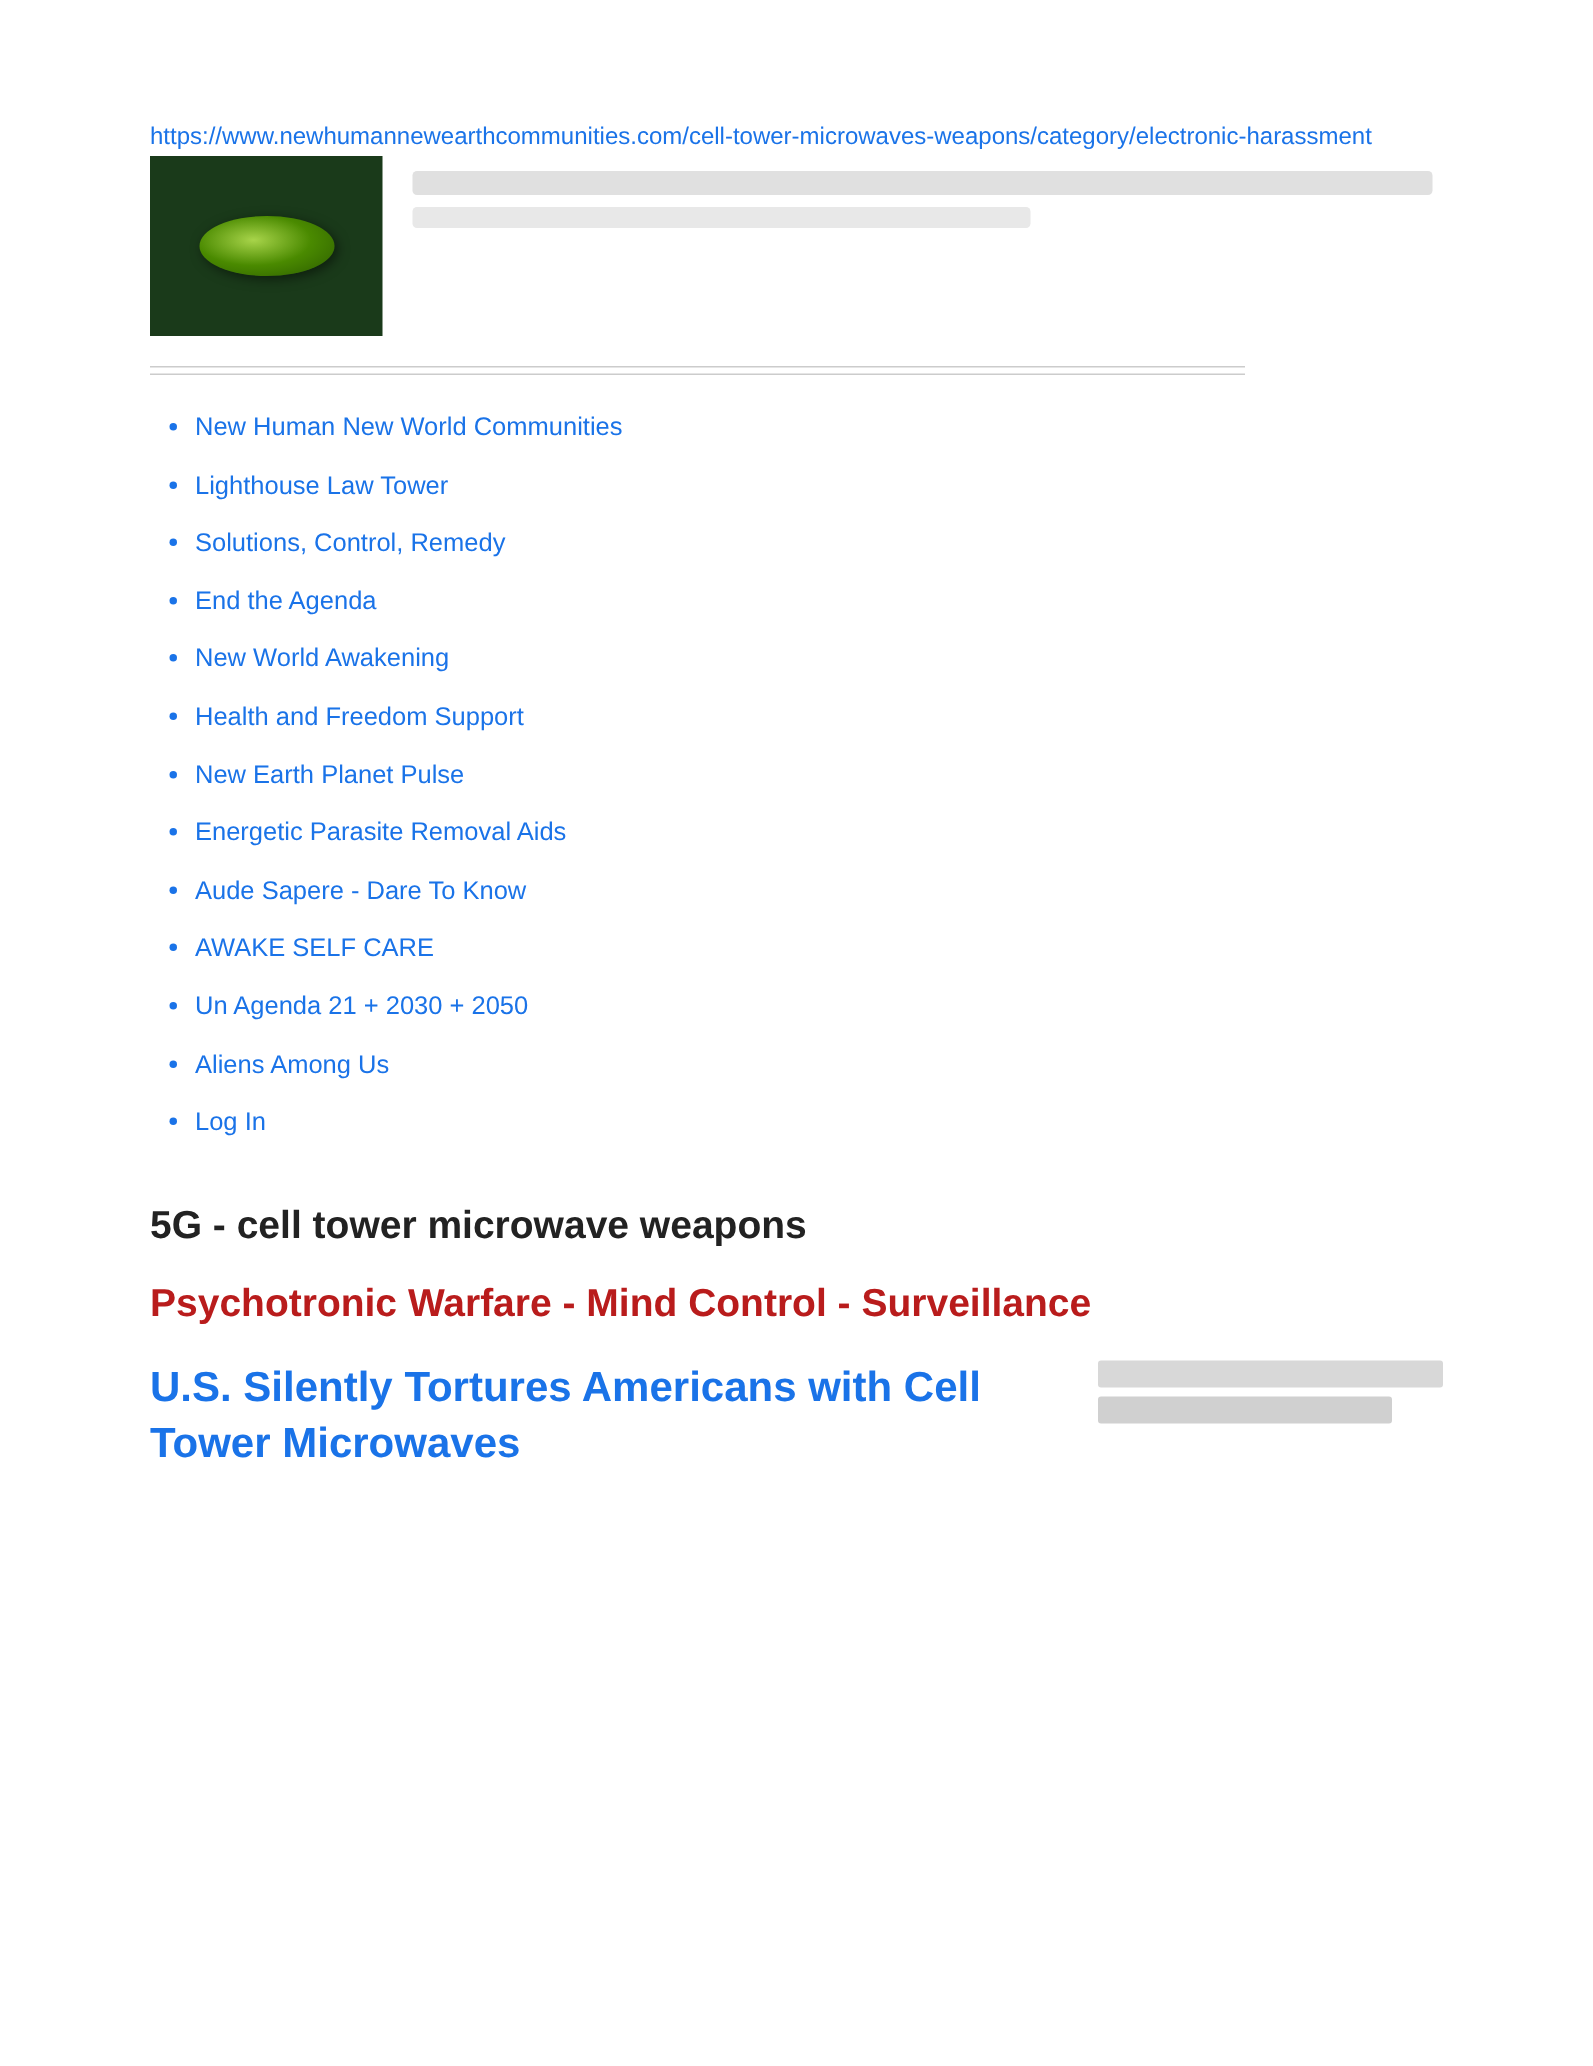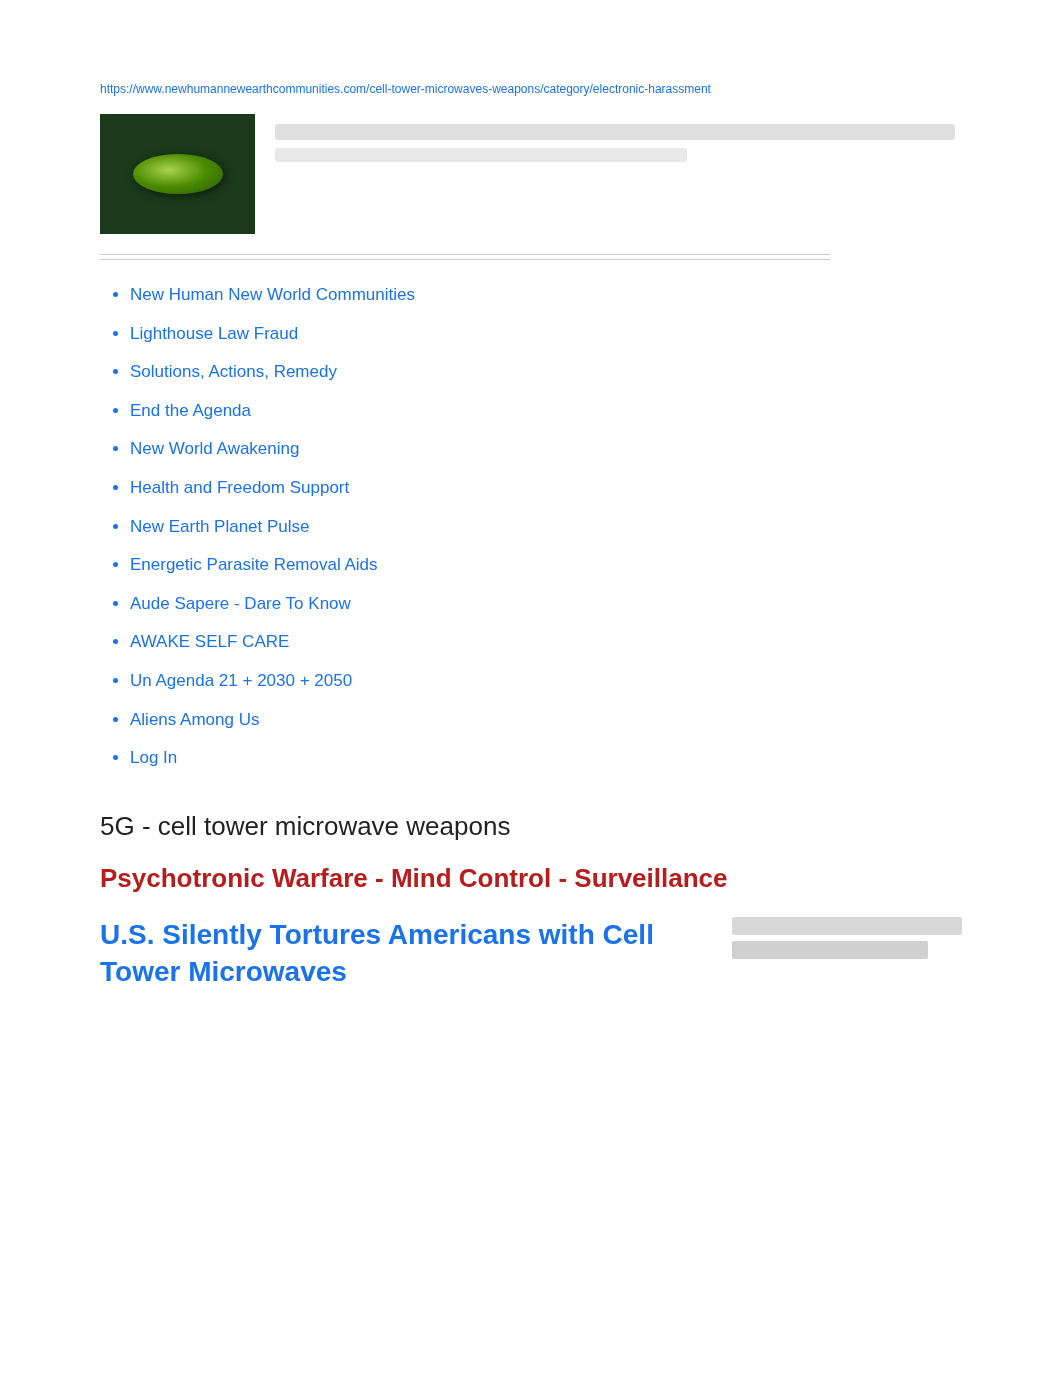--- a/index.html
+++ b/index.html
@@ -16,23 +16,23 @@
       width: 1062px;
       min-height: 1377px;
     }
 
     .page-wrapper {
       padding: 80px 100px 60px 100px;
     }
 
     .url-bar {
       color: #1a73e8;
-      font-size: 12px;
+      font-size: 16px;
       line-height: 1.5;
-      margin-bottom: 16px;
+      margin-bottom: 0;
     }
 
     .site-header {
       display: flex;
       align-items: flex-start;
       margin-bottom: 20px;
     }
 
     .site-logo {
       width: 155px;
@@ -104,21 +104,21 @@
     }
 
     .nav-list li a {
       color: #1a73e8;
       text-decoration: none;
       font-size: 17px;
     }
 
     .section-heading-1 {
       font-size: 26px;
-      font-weight: normal;
+      font-weight: bold;
       color: #222;
       margin-bottom: 18px;
       line-height: 1.3;
     }
 
     .section-heading-2 {
       font-size: 26px;
       font-weight: bold;
       color: #b91c1c;
       margin-bottom: 22px;
@@ -179,24 +179,24 @@
   </div>
 
   <div class="divider-line"></div>
   <div class="divider-line-2"></div>
 
   <ul class="nav-list">
     <li>
       <a href="#">New Human New World Communities</a>
     </li>
     <li>
-      <a href="#">Lighthouse Law Fraud</a>
-    </li>
-    <li>
-      <a href="#">Solutions, Actions, Remedy</a>
+      <a href="#">Lighthouse Law Tower</a>
+    </li>
+    <li>
+      <a href="#">Solutions, Control, Remedy</a>
     </li>
     <li>
       <a href="#">End the Agenda</a>
     </li>
     <li>
       <a href="#">New World Awakening</a>
     </li>
     <li>
       <a href="#">Health and Freedom Support</a>
     </li>

